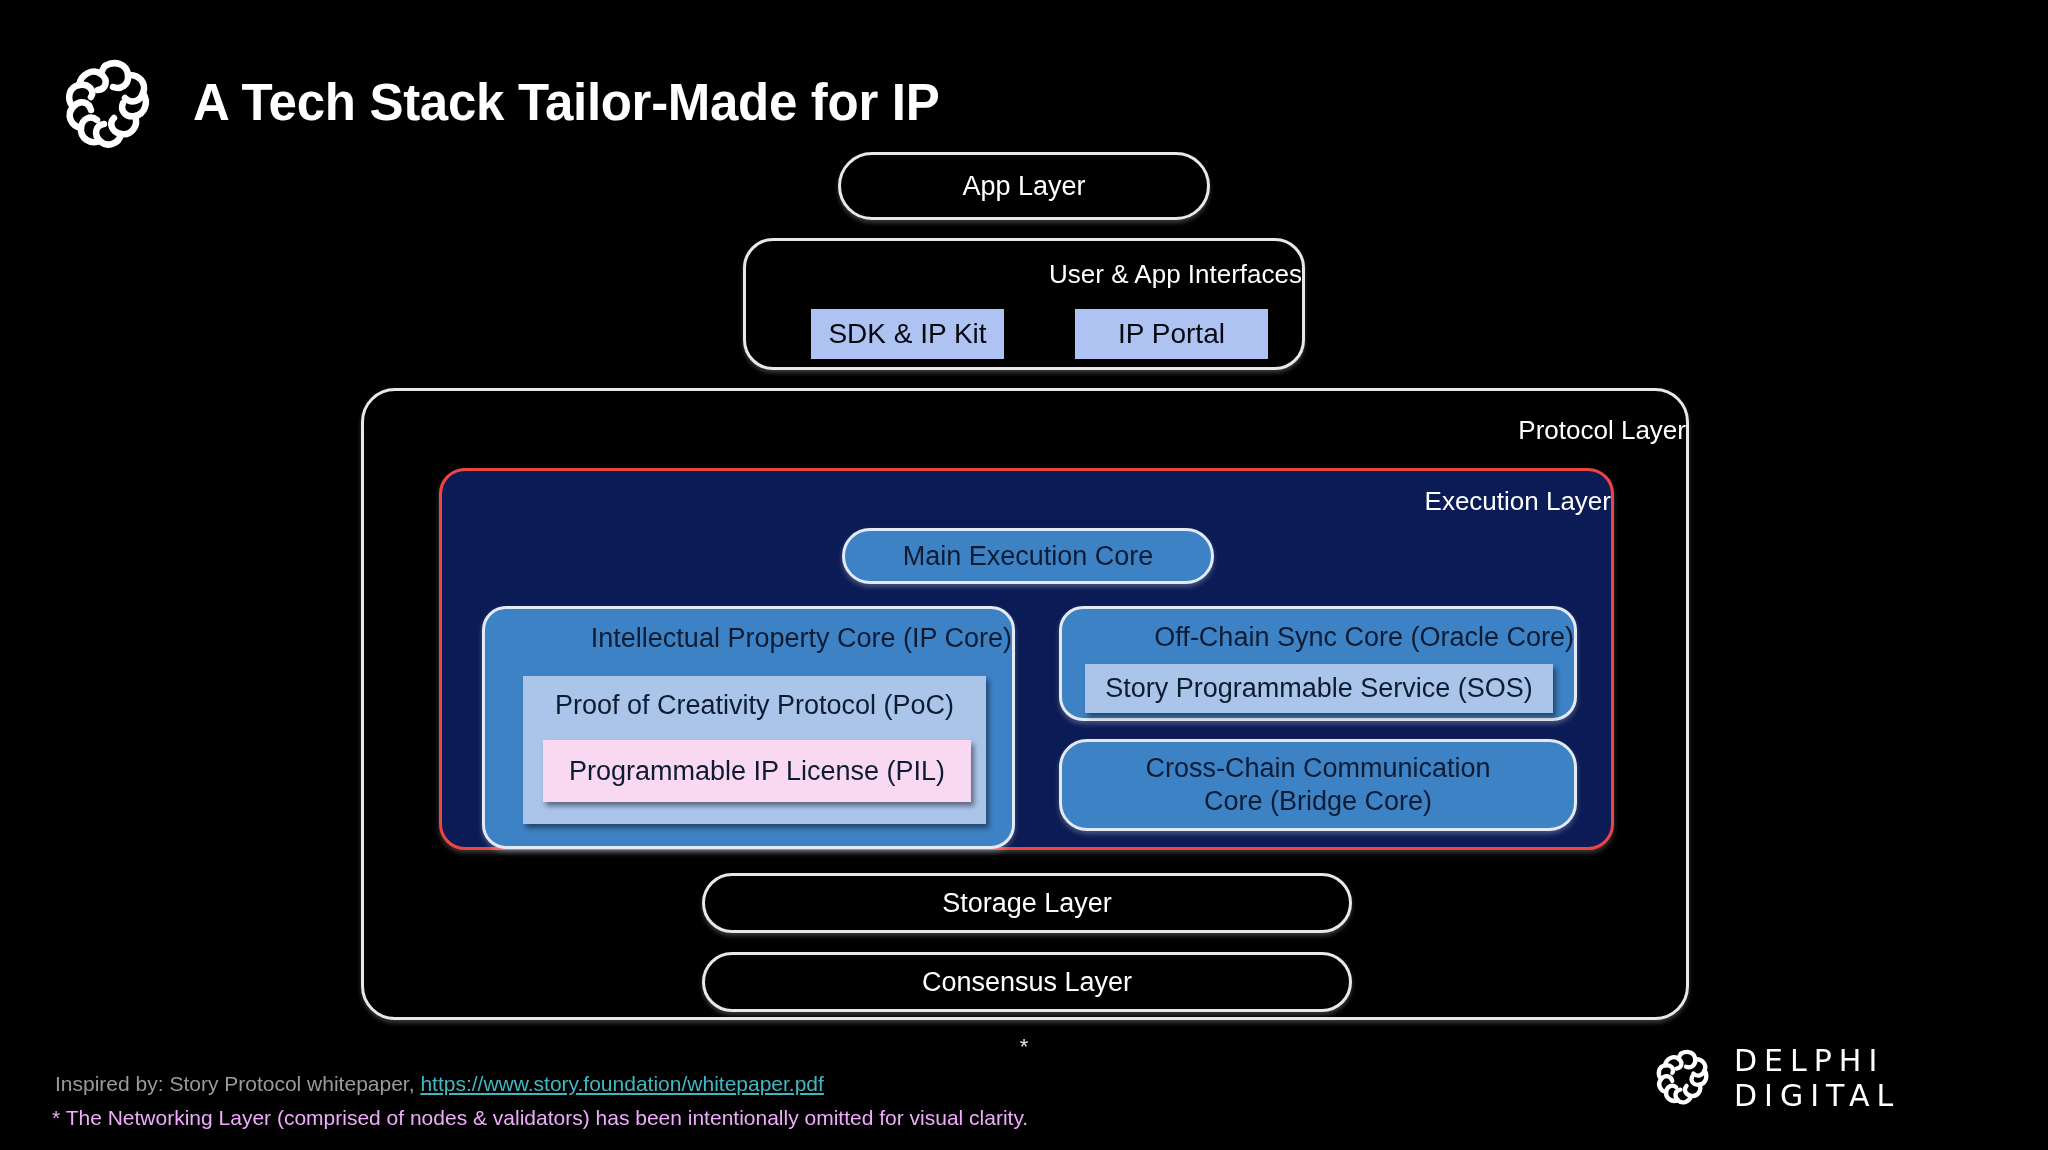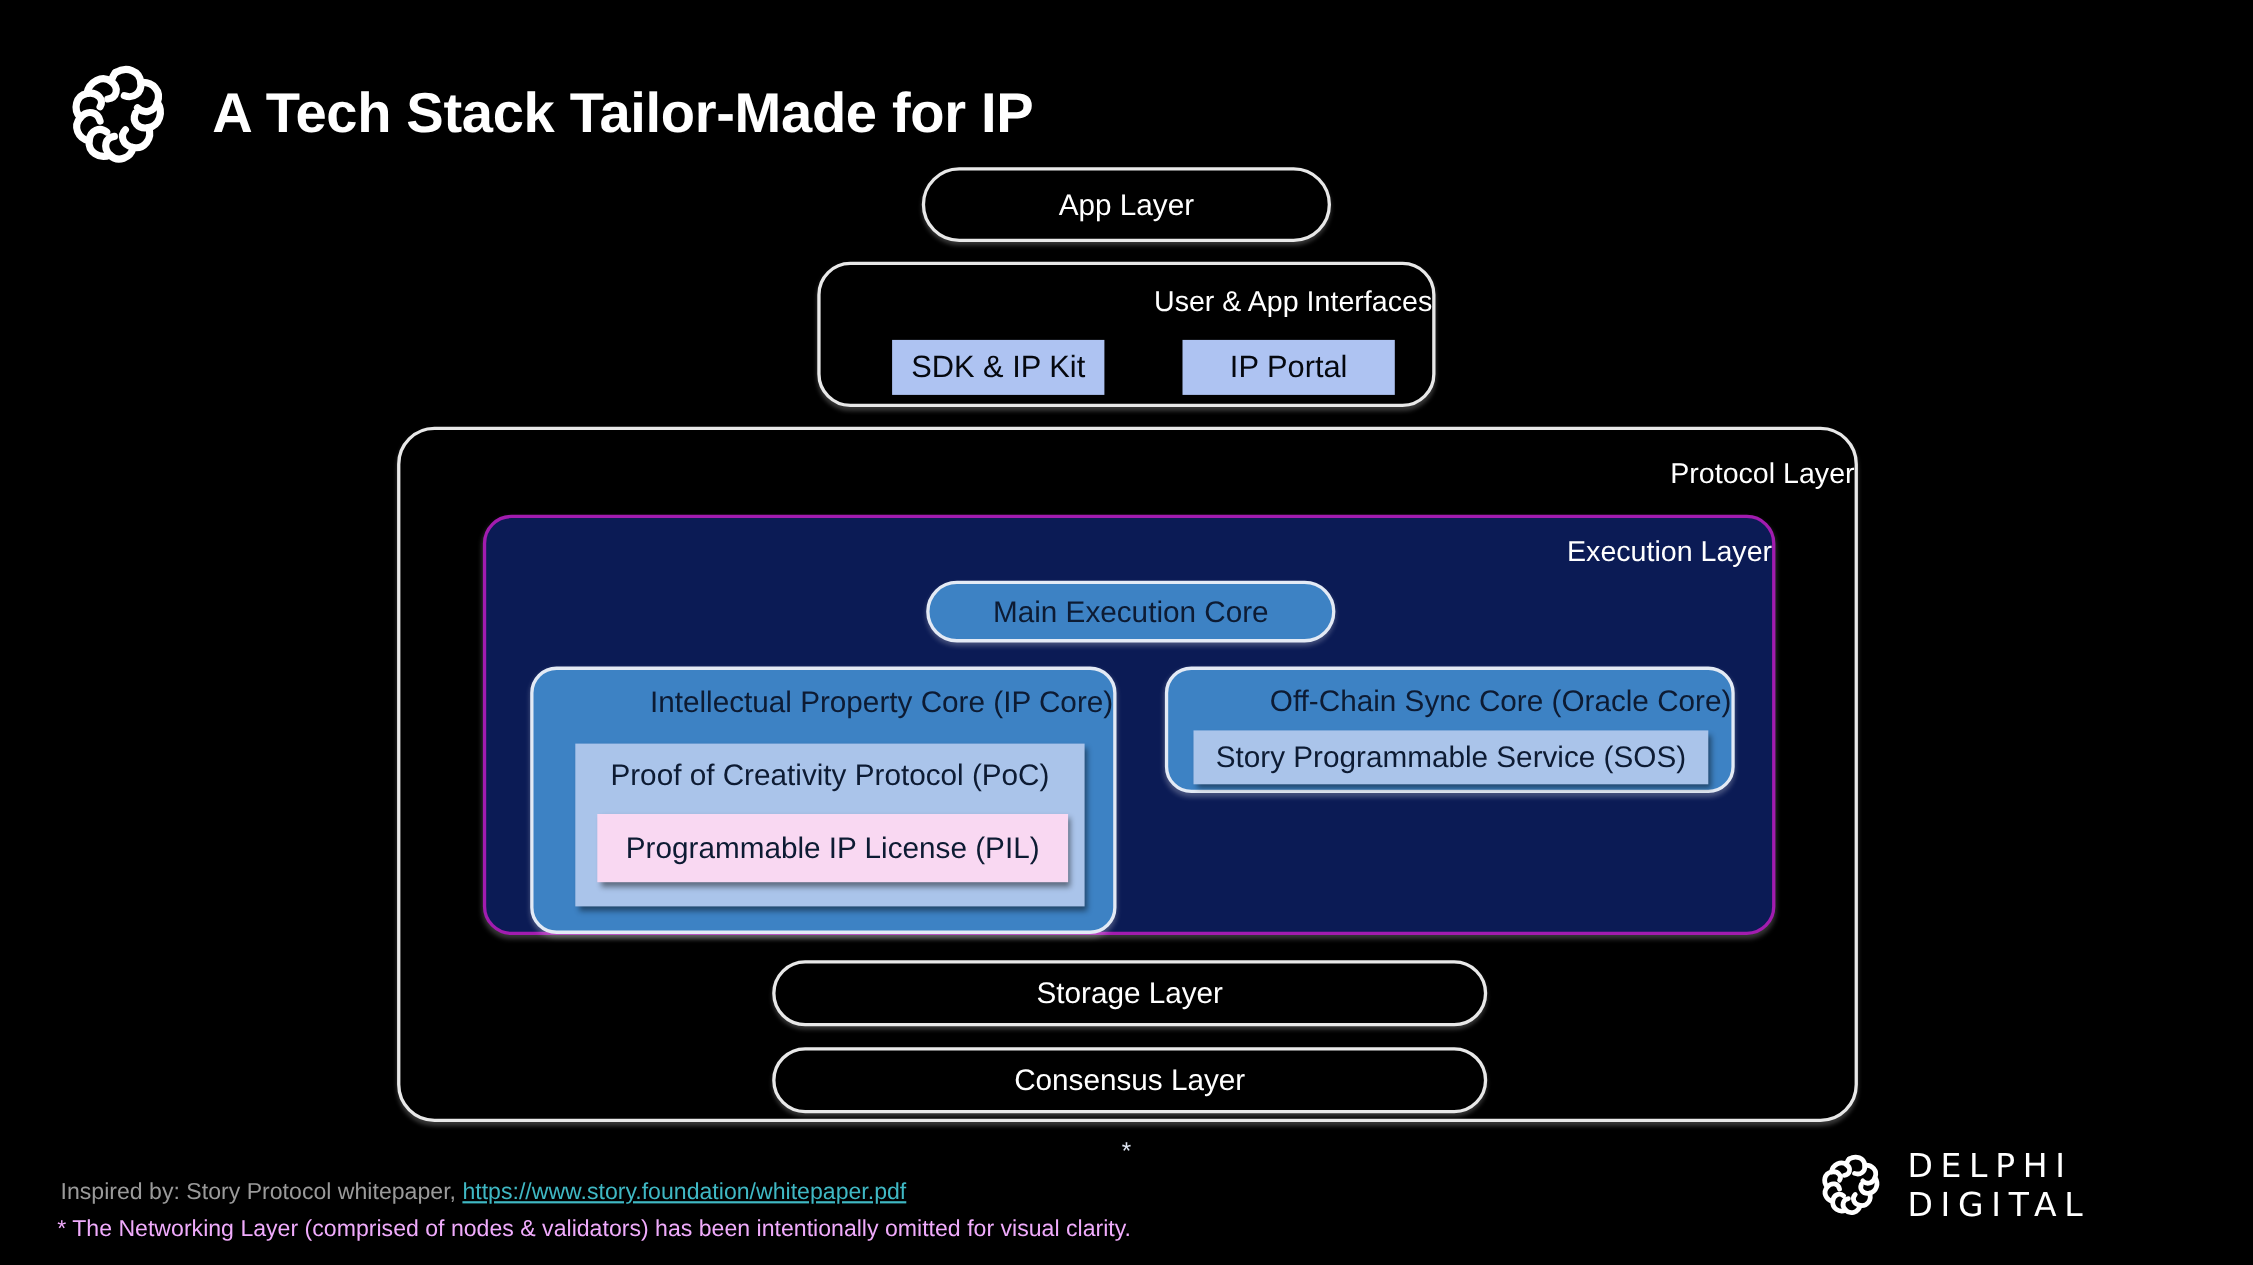--- a/index.html
+++ b/index.html
@@ -39,21 +39,21 @@
   }
 
   .lbl-top {
     position:absolute; left:0; right:0; text-align:right;
     color:#ffffff; font-size:26px;
   }
 
   
   .exec-layer {
     background:#0b1b55;
-    border:3px solid #a21caf;
+    border:3px solid #ef4444;
     border-radius:26px;
     box-shadow:0 3px 5px rgba(255,255,255,0.22);
   }
 
   
   .core-pill {
     background:#3d82c4;
     border:3px solid #e3eaf5;
     border-radius:28px;
     box-shadow:0 3px 5px rgba(255,255,255,0.25);
@@ -160,20 +160,24 @@
         </div>
       </div>
 
       <div class="box core-card" style="left:617px; top:135px; width:518px; height:115px;">
         <div class="lbl-top" style="top:13px;">Off-Chain Sync Core (Oracle Core)</div>
         <div class="flat-box sky" style="left:23px; top:55px; width:468px; height:49px;">
           <span>Story Programmable Service (SOS)</span>
         </div>
       </div>
 
+      <div class="box core-pill" style="left:617px; top:268px; width:518px; height:92px; flex-direction:column;">
+        <span>Cross-Chain Communication</span>
+        <span>Core (Bridge Core)</span>
+      </div>
     </div>
 
     <div class="box outline-pill" style="left:338px; top:482px; width:650px; height:60px; font-size:27px;">
       <span>Storage Layer</span>
     </div>
 
     <div class="box outline-pill" style="left:338px; top:561px; width:650px; height:60px; font-size:27px;">
       <span>Consensus Layer</span>
     </div>
   </div>

